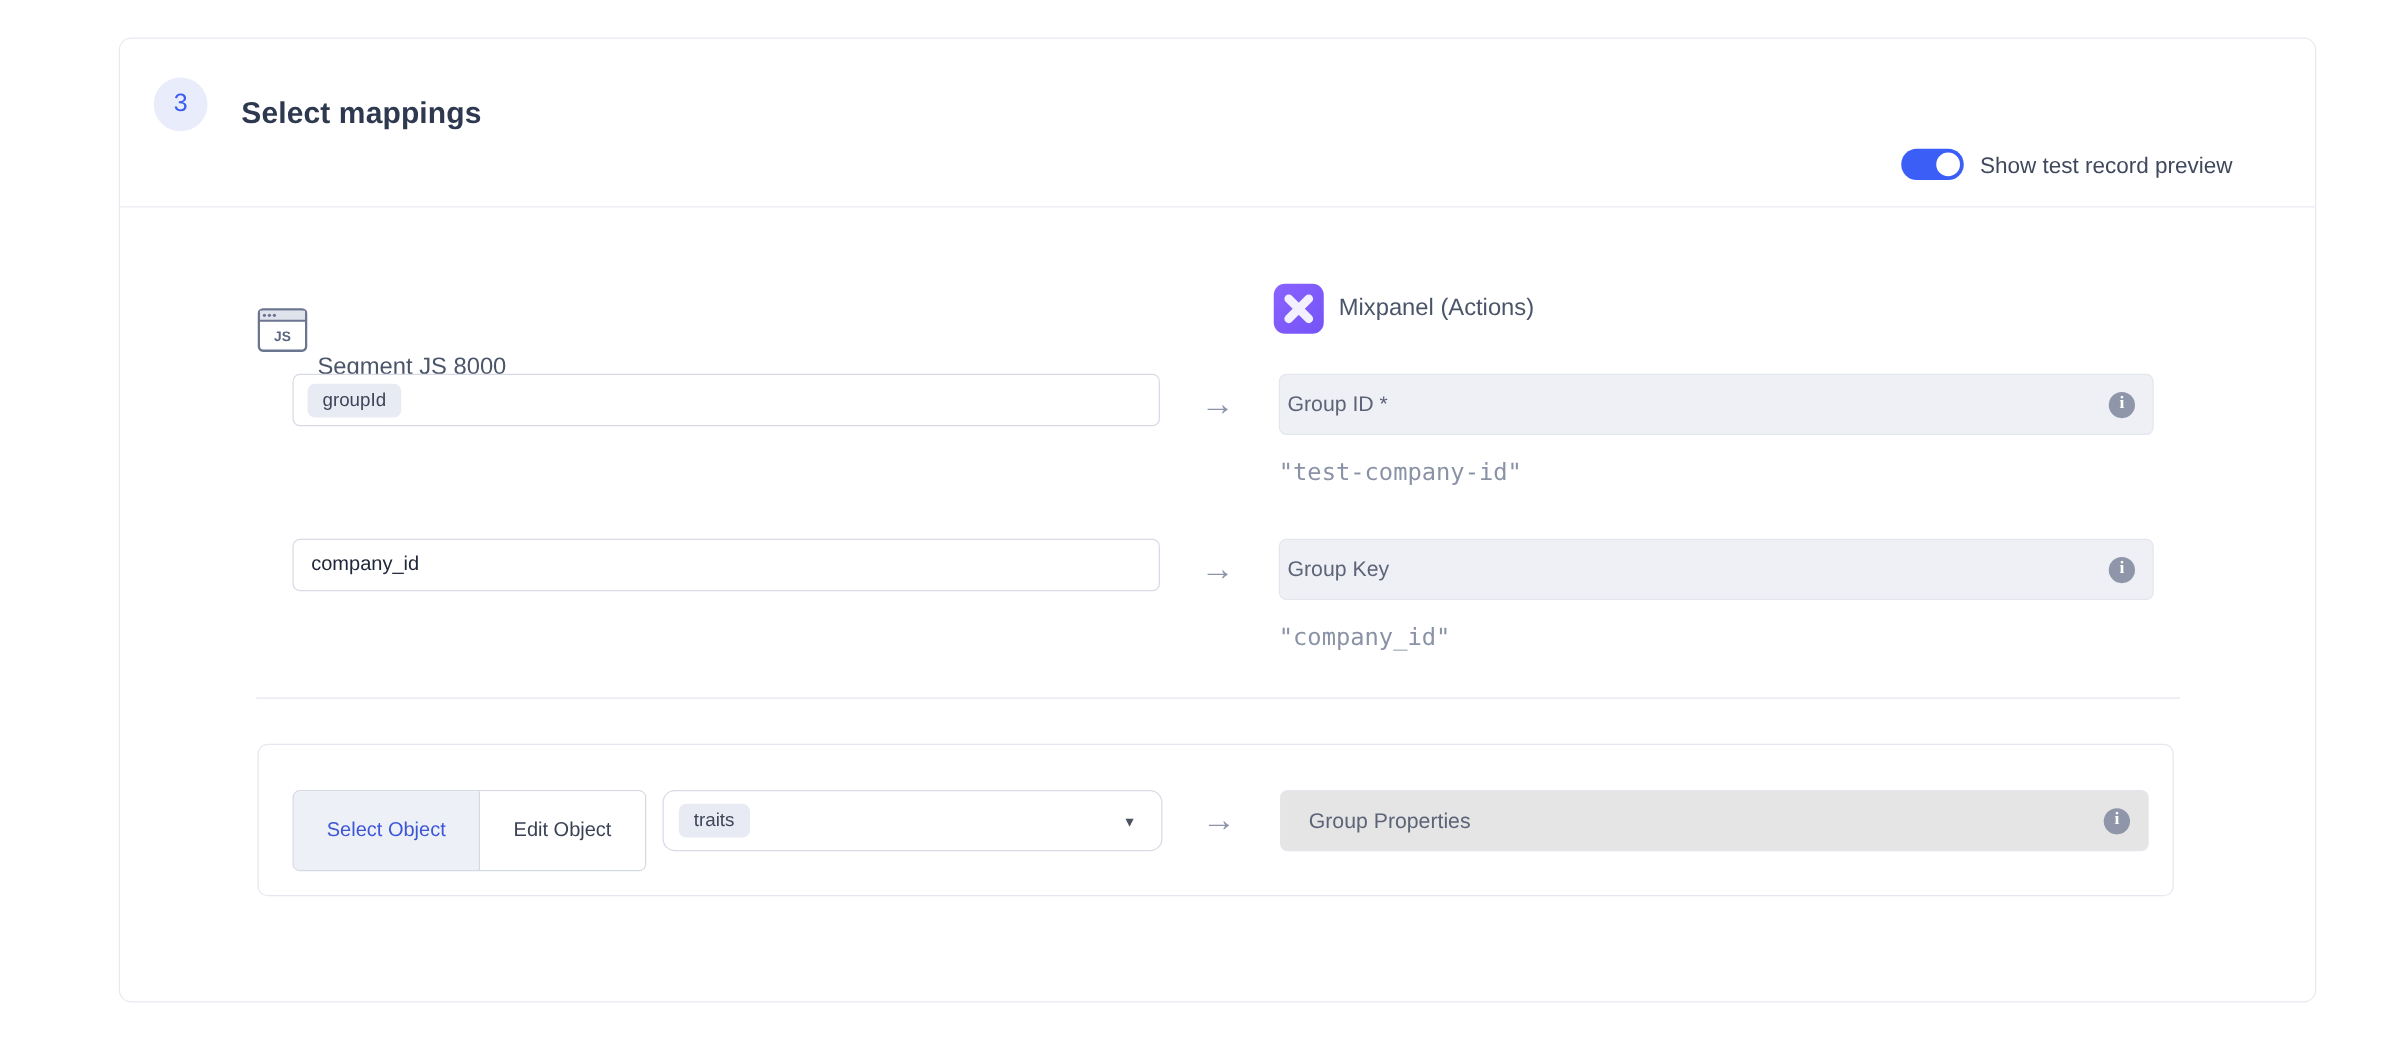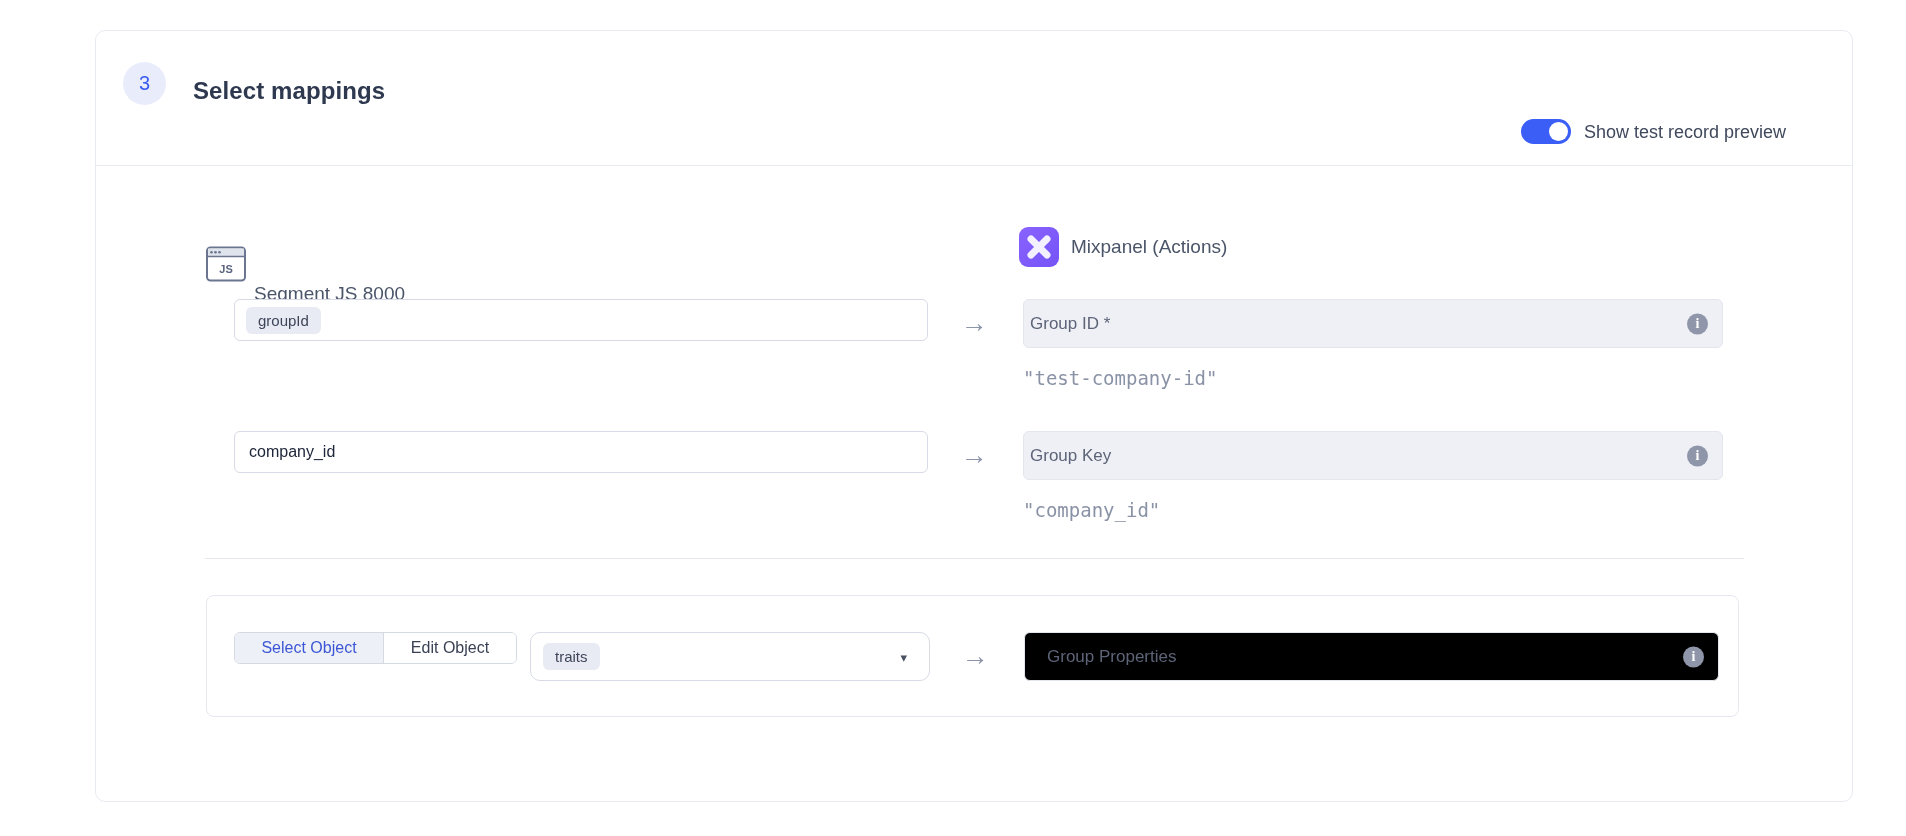--- a/index.html
+++ b/index.html
@@ -54,37 +54,37 @@
 
   .row1 { top:268px; } .row2 { top:400px; }
   .mono1 { top:336px; } .mono2 { top:468px; }
 
   .mid-divider { position:absolute; left:109px; top:527px; width:1539px; height:1px;
                  background:#e6e8ef; }
 
   
   .obj-card { position:absolute; left:110px; top:564px; width:1533px; height:122px;
               border:1px solid #e6e8f0; border-radius:8px; background:#fff; }
-  .btn-group { position:absolute; left:27px; top:36px; height:32px; display:flex;
+  .btn-group { position:absolute; left:27px; top:36px; height:65px; display:flex;
                border:1px solid #d5d9e2; border-radius:6px; overflow:hidden; background:#fff;align-items:flex-end; }
   .seg-btn { height:100%; display:flex; align-items:center; justify-content:center;
              font-size:16px; cursor:pointer; }
   .seg-btn.active { width:149px; background:#edf0f7; color:#3c56d6; font-weight:500;
                     border-right:1px solid #d5d9e2; }
   .seg-btn.plain { width:132px; background:#fff; color:#3a4154; font-weight:500; }
   .obj-select { position:absolute; left:323px; top:36px; width:400px; height:49px;
                 background:#fff; border:1px solid #d8dbe5; border-radius:10px;
                 display:flex; align-items:center; padding-left:12px; cursor:pointer; }
   .caret { position:absolute; right:22px; top:50%; transform:translateY(-50%);
            font-size:13px; color:#4a5160; }
   .obj-arrow { position:absolute; left:746px; top:36px; width:44px; height:49px;
                display:flex; align-items:center; justify-content:center;
                font-size:27px; color:#8c94a9; }
   .obj-dst { position:absolute; left:817px; top:36px; width:695px; height:49px;
-             background:#000000; border:1px solid #e3e6ed; border-radius:6px;
+             background:#e5e5e5; border:1px solid #e3e6ed; border-radius:6px;
              display:flex; align-items:center; padding-left:22px;
              font-size:17px; color:#5d6478; }
 </style>
 </head>
 <body>
 
 <div class="card">
 
   <div class="step-badge">3</div>
   <div class="title">Select mappings</div>

